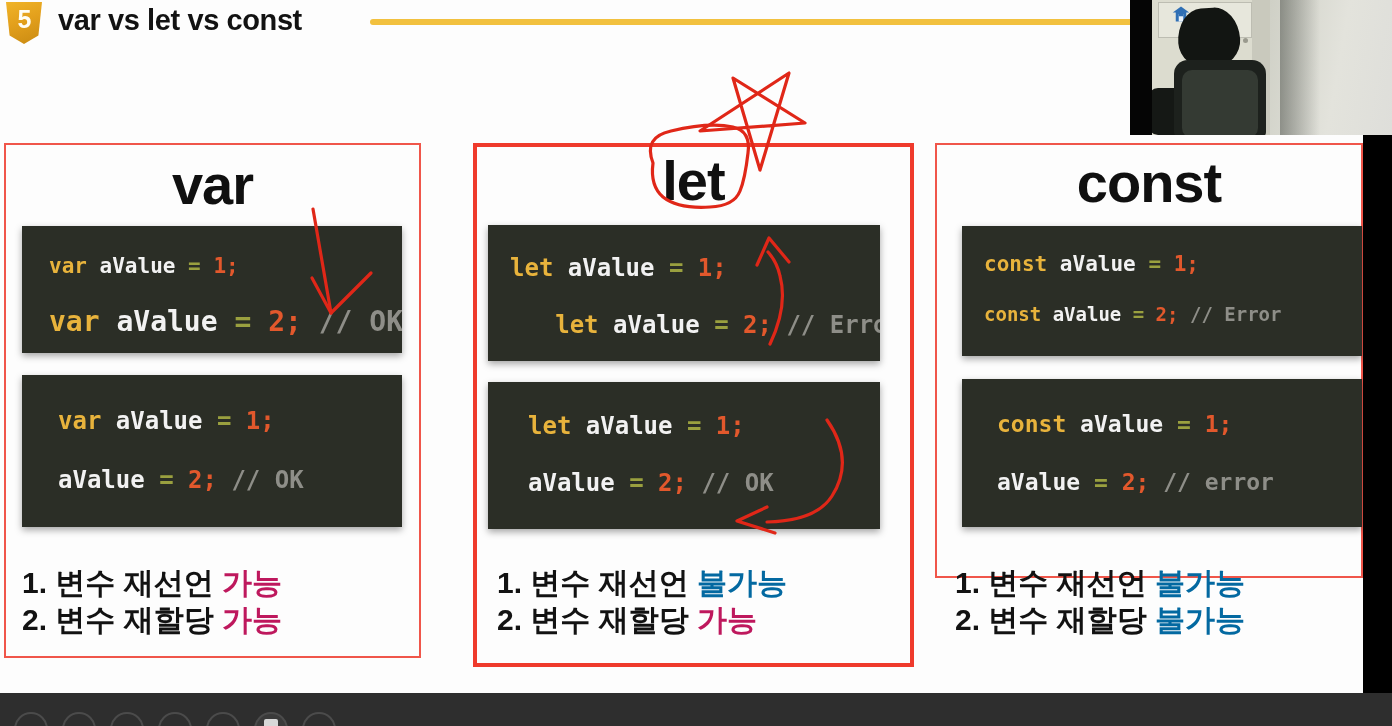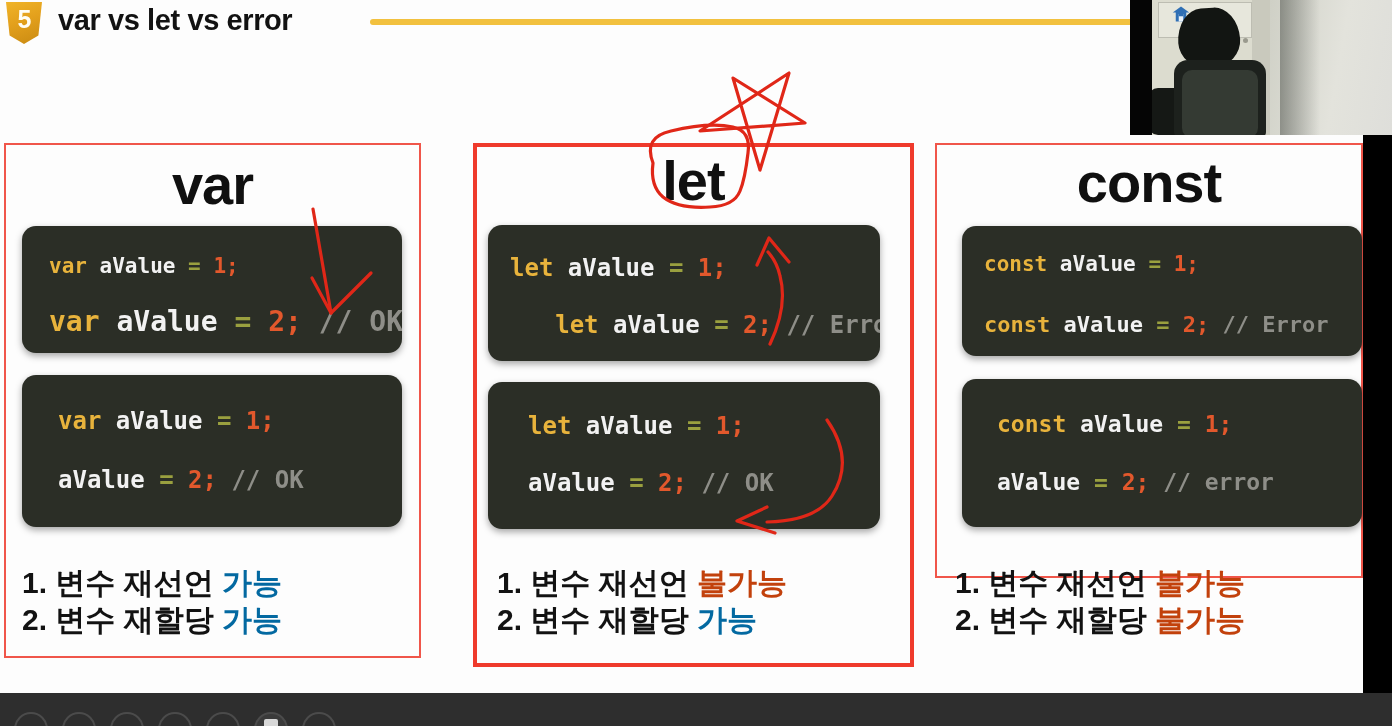--- a/index.html
+++ b/index.html
@@ -56,21 +56,21 @@
   #col-var .col-heading{top:14px;}
   #col-let .col-heading{top:10px;}
   #col-const .col-heading{top:12px;}
 
   
   .code-block{
     position:absolute;background:#2b2e26;
     box-shadow:0 3px 7px rgba(0,0,0,.35);
     font-family:"DejaVu Sans Mono","Liberation Mono",monospace;
     font-weight:bold;
-    white-space:nowrap;overflow:hidden;border-radius:14px;
+    white-space:nowrap;overflow:hidden;
   }
   .code-line{position:absolute;left:0;width:100%;}
   .tok-kw{color:#e8b33c;}
   .tok-var{color:#f2f2f2;}
   .tok-eq{color:#9aa03f;}
   .tok-num{color:#e2582c;}
   .tok-cmt{color:#8e8e88;}
 
   
   #var-code-1{left:22px;top:226px;width:380px;height:127px;}
@@ -86,31 +86,31 @@
   #let-code-1 .l1{top:29px;left:22px;font-size:24px;}
   #let-code-1 .l2{top:86px;left:22px;font-size:24px;text-align:right;}
 
   #let-code-2{left:488px;top:382px;width:392px;height:147px;}
   #let-code-2 .l1{top:30px;left:40px;font-size:24px;}
   #let-code-2 .l2{top:87px;left:40px;font-size:24px;}
 
   
   #const-code-1{left:962px;top:226px;width:400px;height:130px;}
   #const-code-1 .l1{top:26px;left:22px;font-size:21px;}
-  #const-code-1 .l2{top:86px;left:22px;font-size:22px;}
+  #const-code-1 .l2{top:77px;left:22px;font-size:19px;}
 
   #const-code-2{left:962px;top:379px;width:400px;height:148px;}
   #const-code-2 .l1{top:32px;left:35px;font-size:23px;}
   #const-code-2 .l2{top:90px;left:35px;font-size:23px;}
 
   
   .bullets{position:absolute;font-weight:bold;color:#121212;line-height:1.22;}
   .bullets .b-line{white-space:nowrap;font-size:30px;}
-  .ok{color:#0369a1;}
-  .no{color:#c2410c;}
+  .ok{color:#be185d;}
+  .no{color:#0369a1;}
   #var-bullets{left:22px;top:565px;}
   #let-bullets{left:497px;top:565px;}
   #const-bullets{left:955px;top:565px;}
 
   
   .annot{position:absolute;left:0;top:0;width:1363px;height:726px;pointer-events:none;}
 
   
   .webcam{
     position:absolute;left:1130px;top:0;width:262px;height:135px;
@@ -151,21 +151,21 @@
 </head>
 <body>
 
 <div class="stage">
 
   <div class="slide-header">
     <div class="logo-badge">
       <div class="shield"></div>
       <div class="five">5</div>
     </div>
-    <div class="slide-title">var vs let vs error</div>
+    <div class="slide-title">var vs let vs const</div>
     <div class="title-rule"></div>
   </div>
 
   <div class="col var" id="col-var">
     <div class="col-box"></div>
     <div class="col-heading">var</div>
   </div>
 
   <div class="code-block" id="var-code-1">
     <div class="code-line l1">

